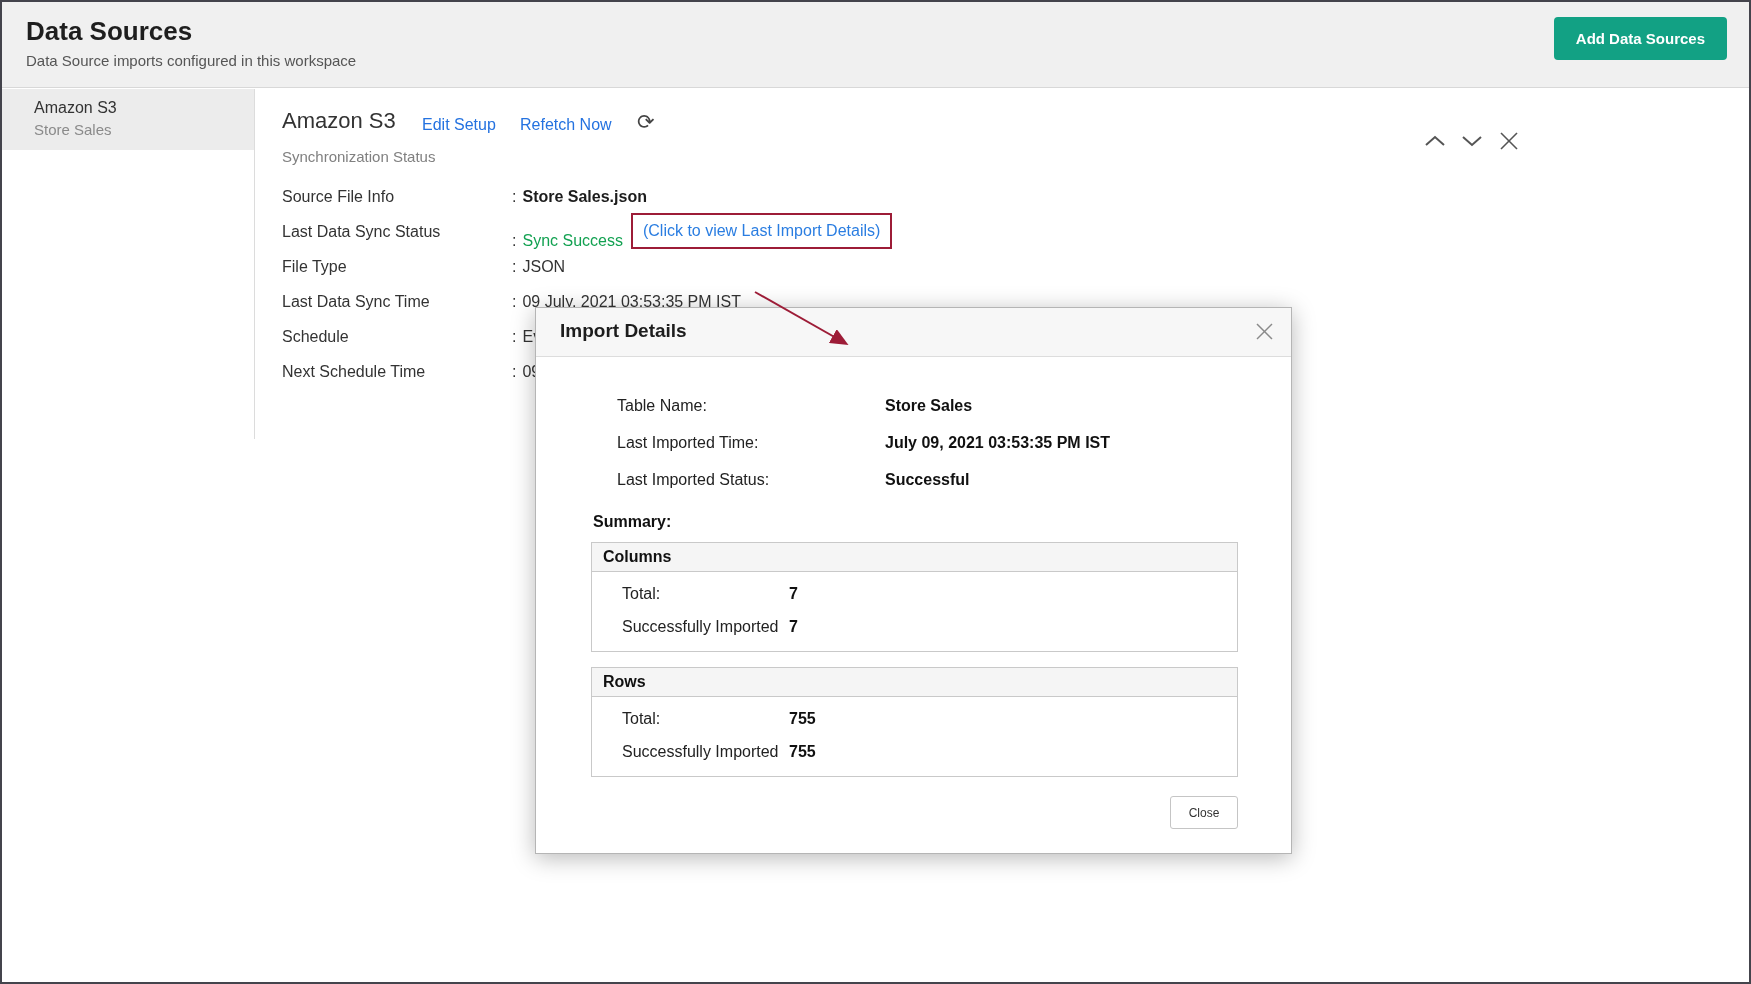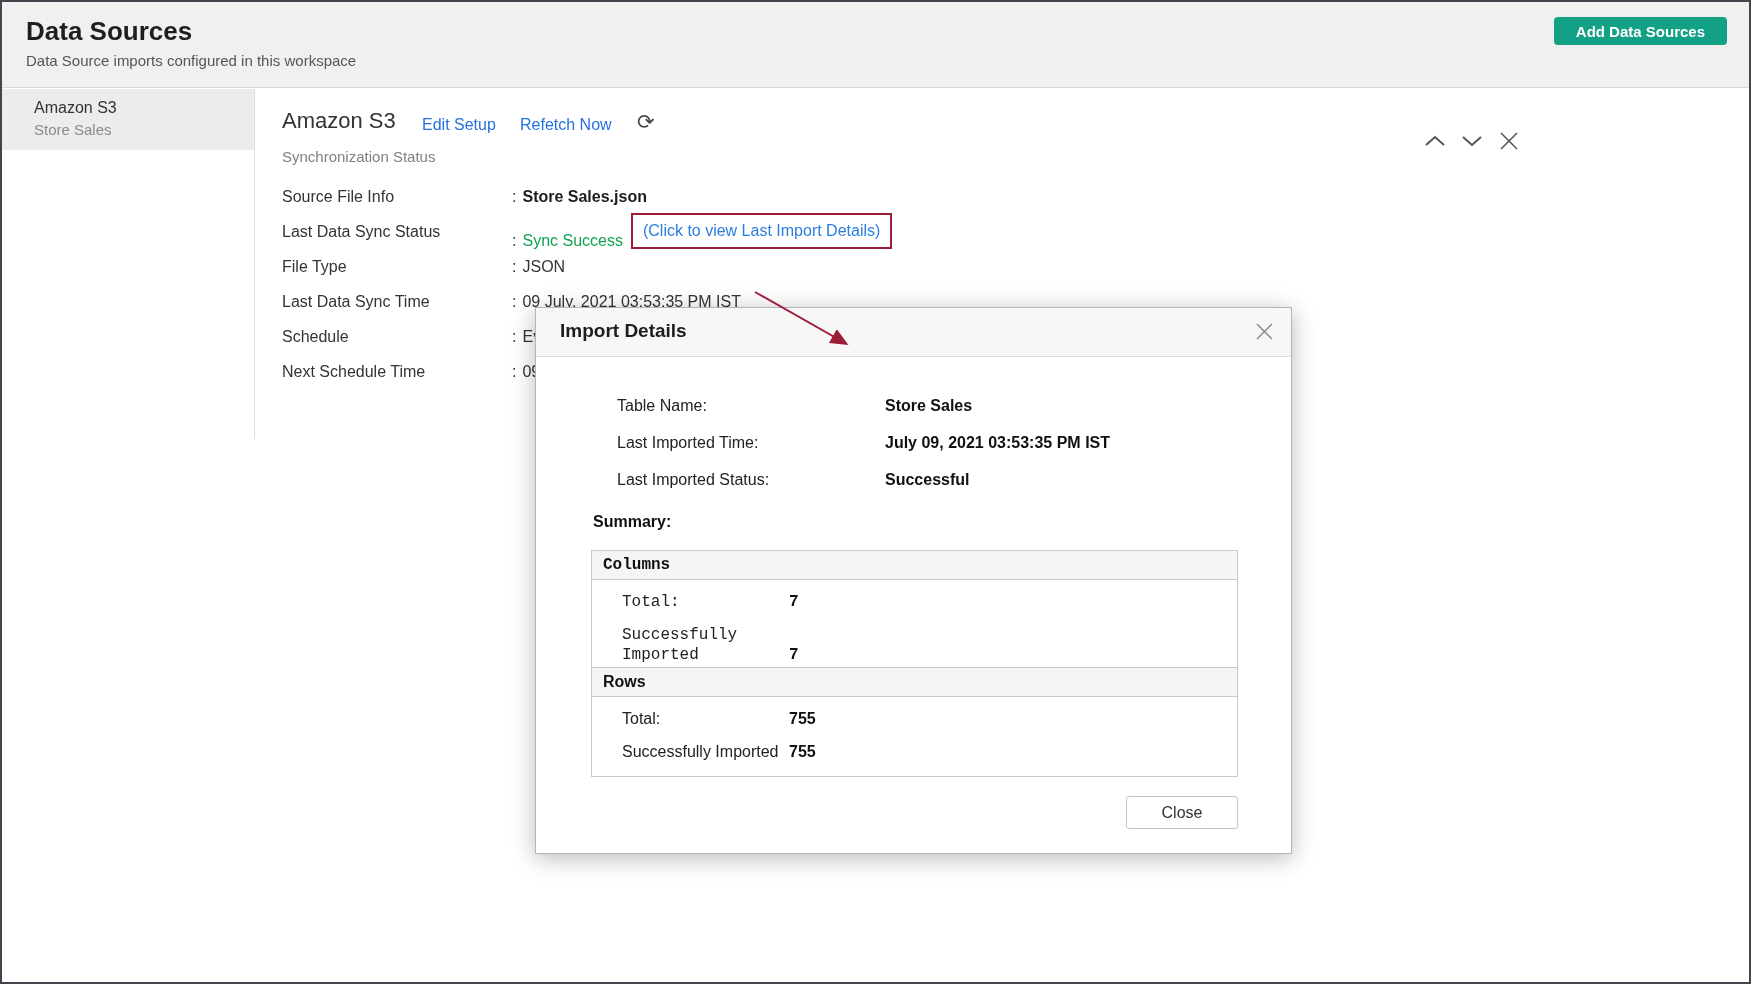--- a/index.html
+++ b/index.html
@@ -21,21 +21,21 @@
   }
   .page-title {
     position:absolute; left:24px; top:14px;
     font-size:26px; font-weight:bold; color:#1e1e1e;text-align:center;
   }
   .page-subtitle {
     position:absolute; left:24px; top:50px;
     font-size:15px; color:#555;
   }
   .add-btn {
-    position:absolute; right:22px; top:15px; height:28px;
+    position:absolute; right:22px; top:15px; height:43px;
     padding:0 22px; background:#12a184; color:#fff;
     font-size:15px; font-weight:bold; border:none; border-radius:4px;
     font-family:inherit; cursor:pointer;
   }
 
   
   .sidebar {
     position:absolute; left:0; top:87px; width:252px; bottom:0;
     background:#fff;
   }
@@ -112,36 +112,36 @@
   .field-label { width:268px; color:#222; }
   .field-value { font-weight:bold; color:#111; }
   .summary-label {
     position:absolute; left:57px; top:205px;
     font-size:16px; font-weight:bold; color:#111;
   }
   .group-box {
     position:absolute; left:55px; width:647px;
     border:1px solid #c9c9c9; background:#fff;
   }
-  .group-box.columns { top:242px;font-family:Liberation Mono, monospace; }
+  .group-box.columns { top:234px; }
   .group-box.rows-box { top:359px; }
   .group-header {
     background:#f5f5f5; border-bottom:1px solid #c9c9c9;
     padding:5px 11px; font-size:16px; font-weight:bold; color:#111;
   }
   .group-body { padding:12px 0 14px 30px; font-size:16px; color:#222; }
   .stat-row { display:flex; margin-bottom:13px; line-height:20px; }
   .stat-row:last-child { margin-bottom:0;align-items:flex-end; }
   .stat-label { width:167px; }
   .stat-value { font-weight:bold; color:#111; }
   .modal-close-btn {
     position:absolute; right:53px; bottom:24px;
-    width:112px; height:33px; background:#fff;
+    width:68px; height:33px; background:#fff;
     border:1px solid #c5c5c5; border-radius:3px;
-    font-size:16px; color:#333; font-family:inherit; cursor:pointer;
+    font-size:12px; color:#333; font-family:inherit; cursor:pointer;
   }
 </style>
 </head>
 <body>
 
 <div class="page">
 
   <div class="header">
     <div class="page-title">Data Sources</div>
     <div class="page-subtitle">Data Source imports configured in this workspace</div>

